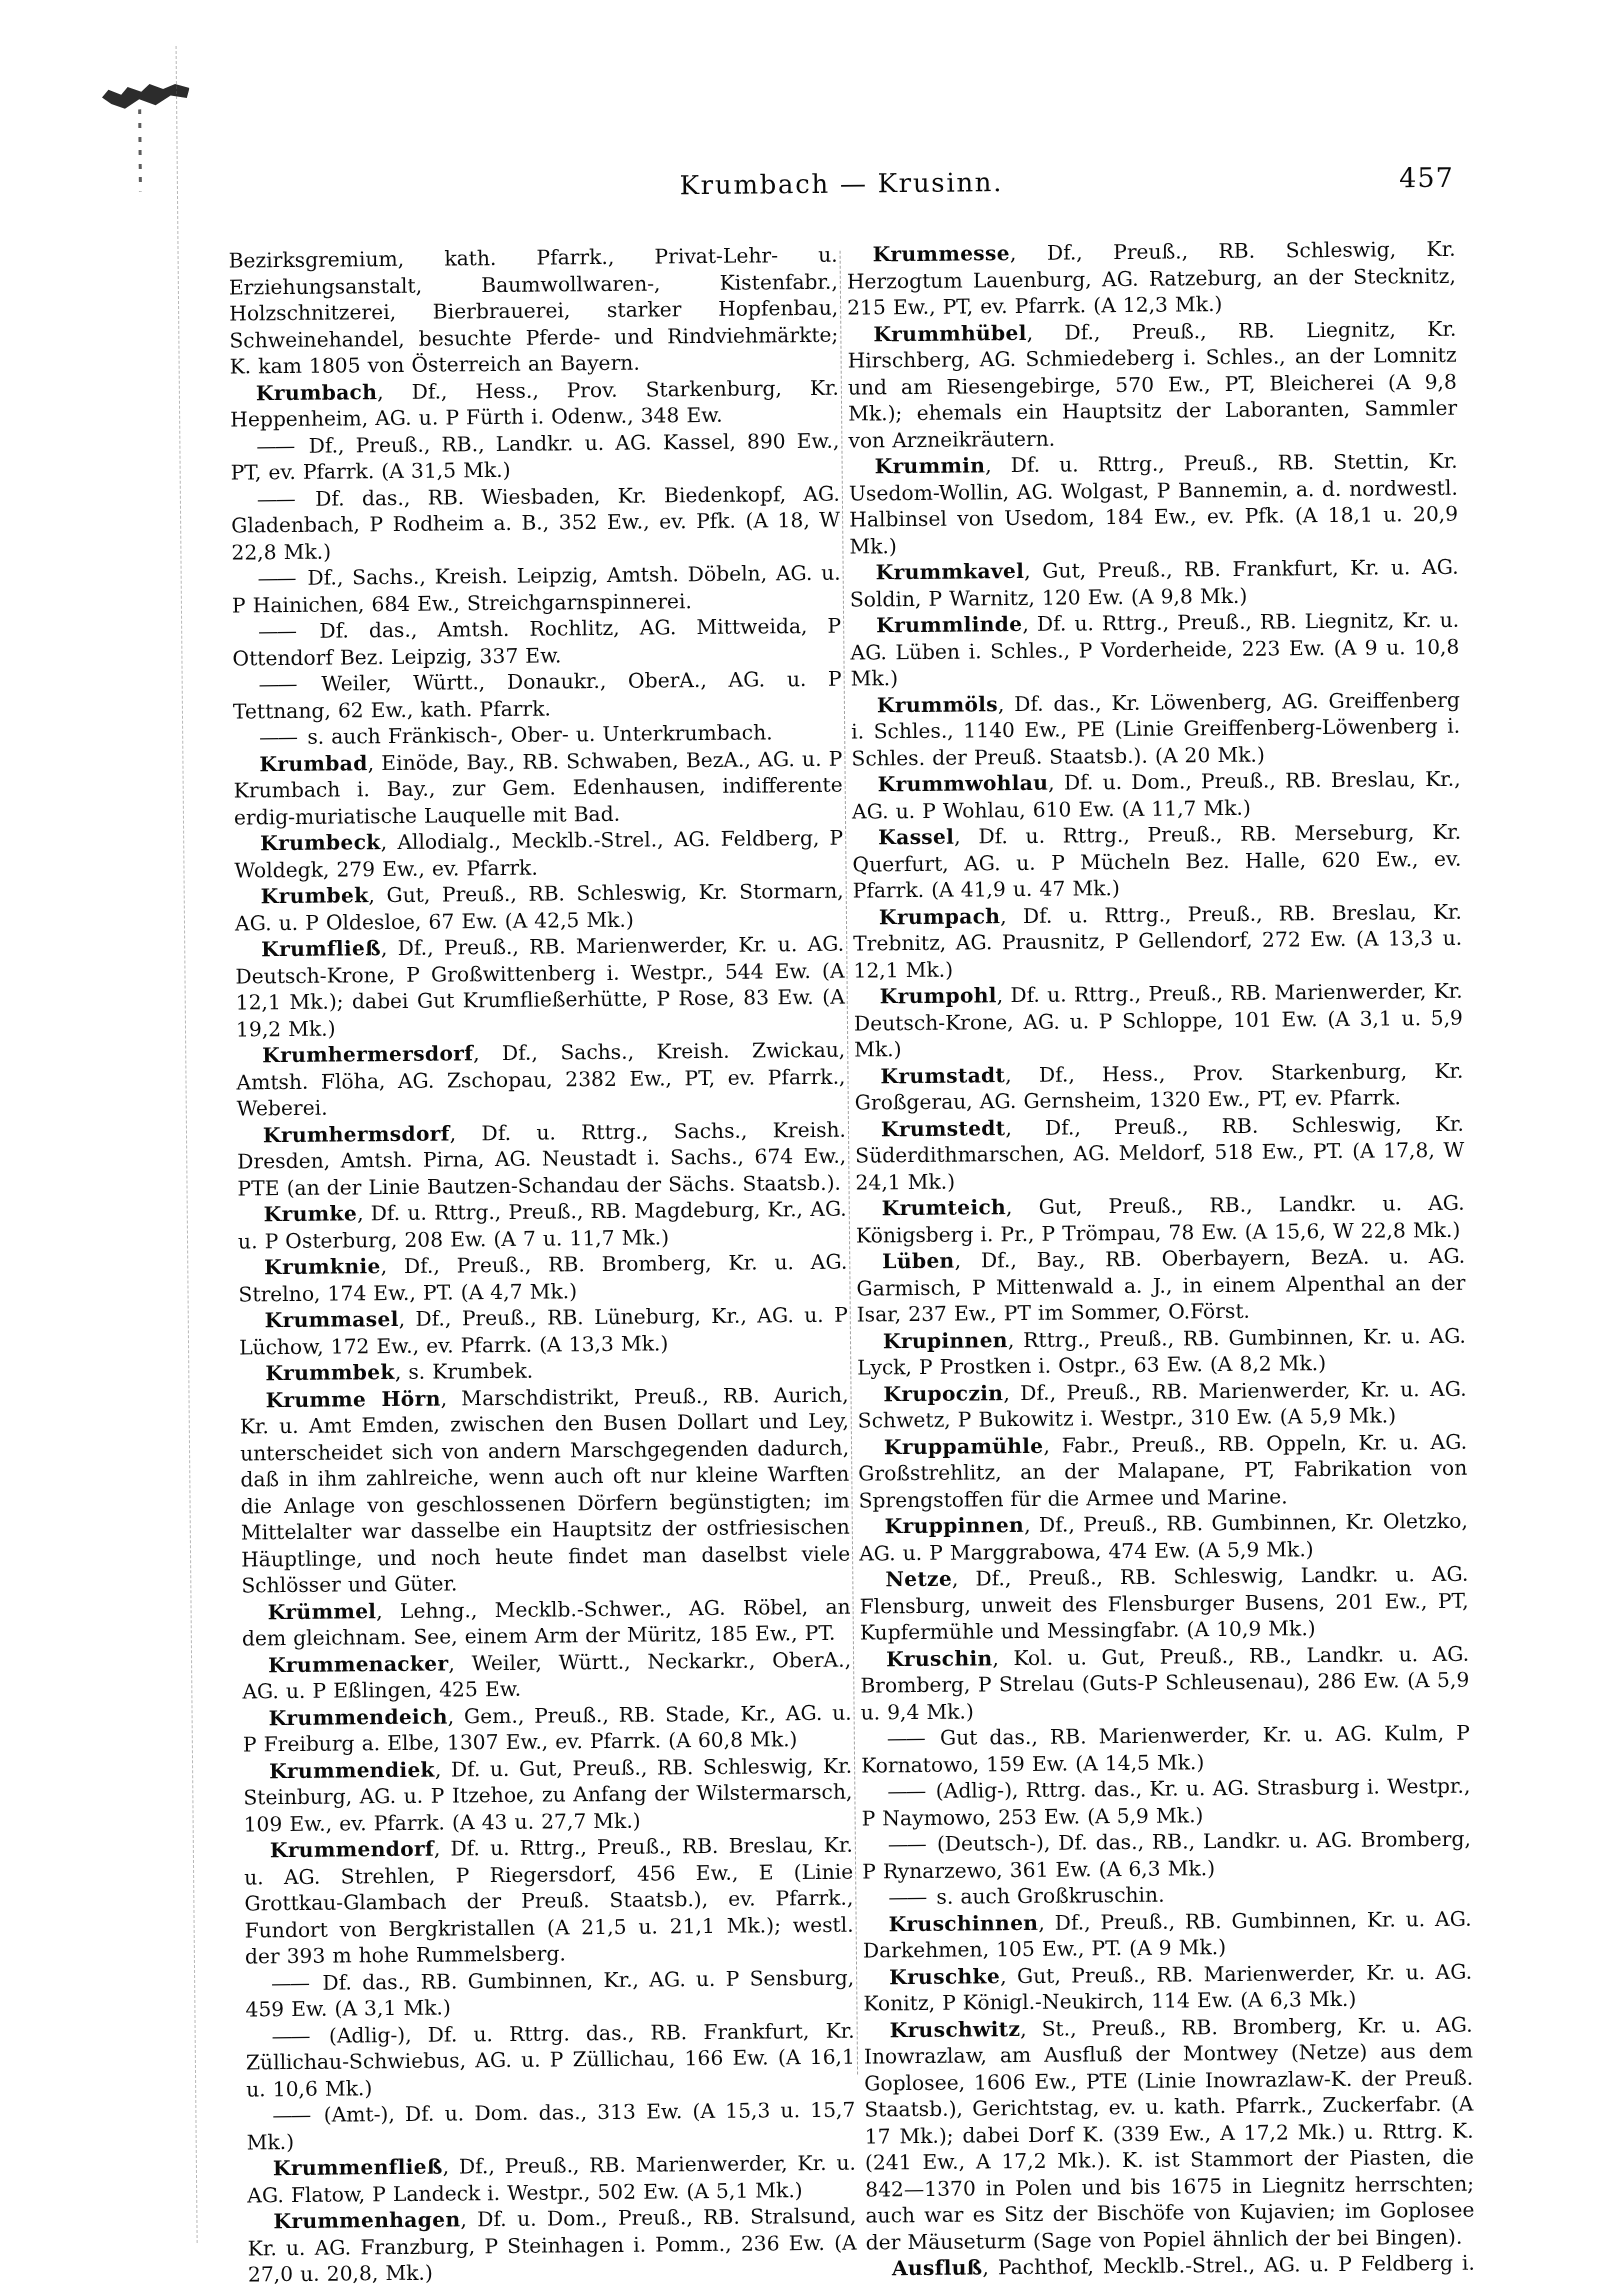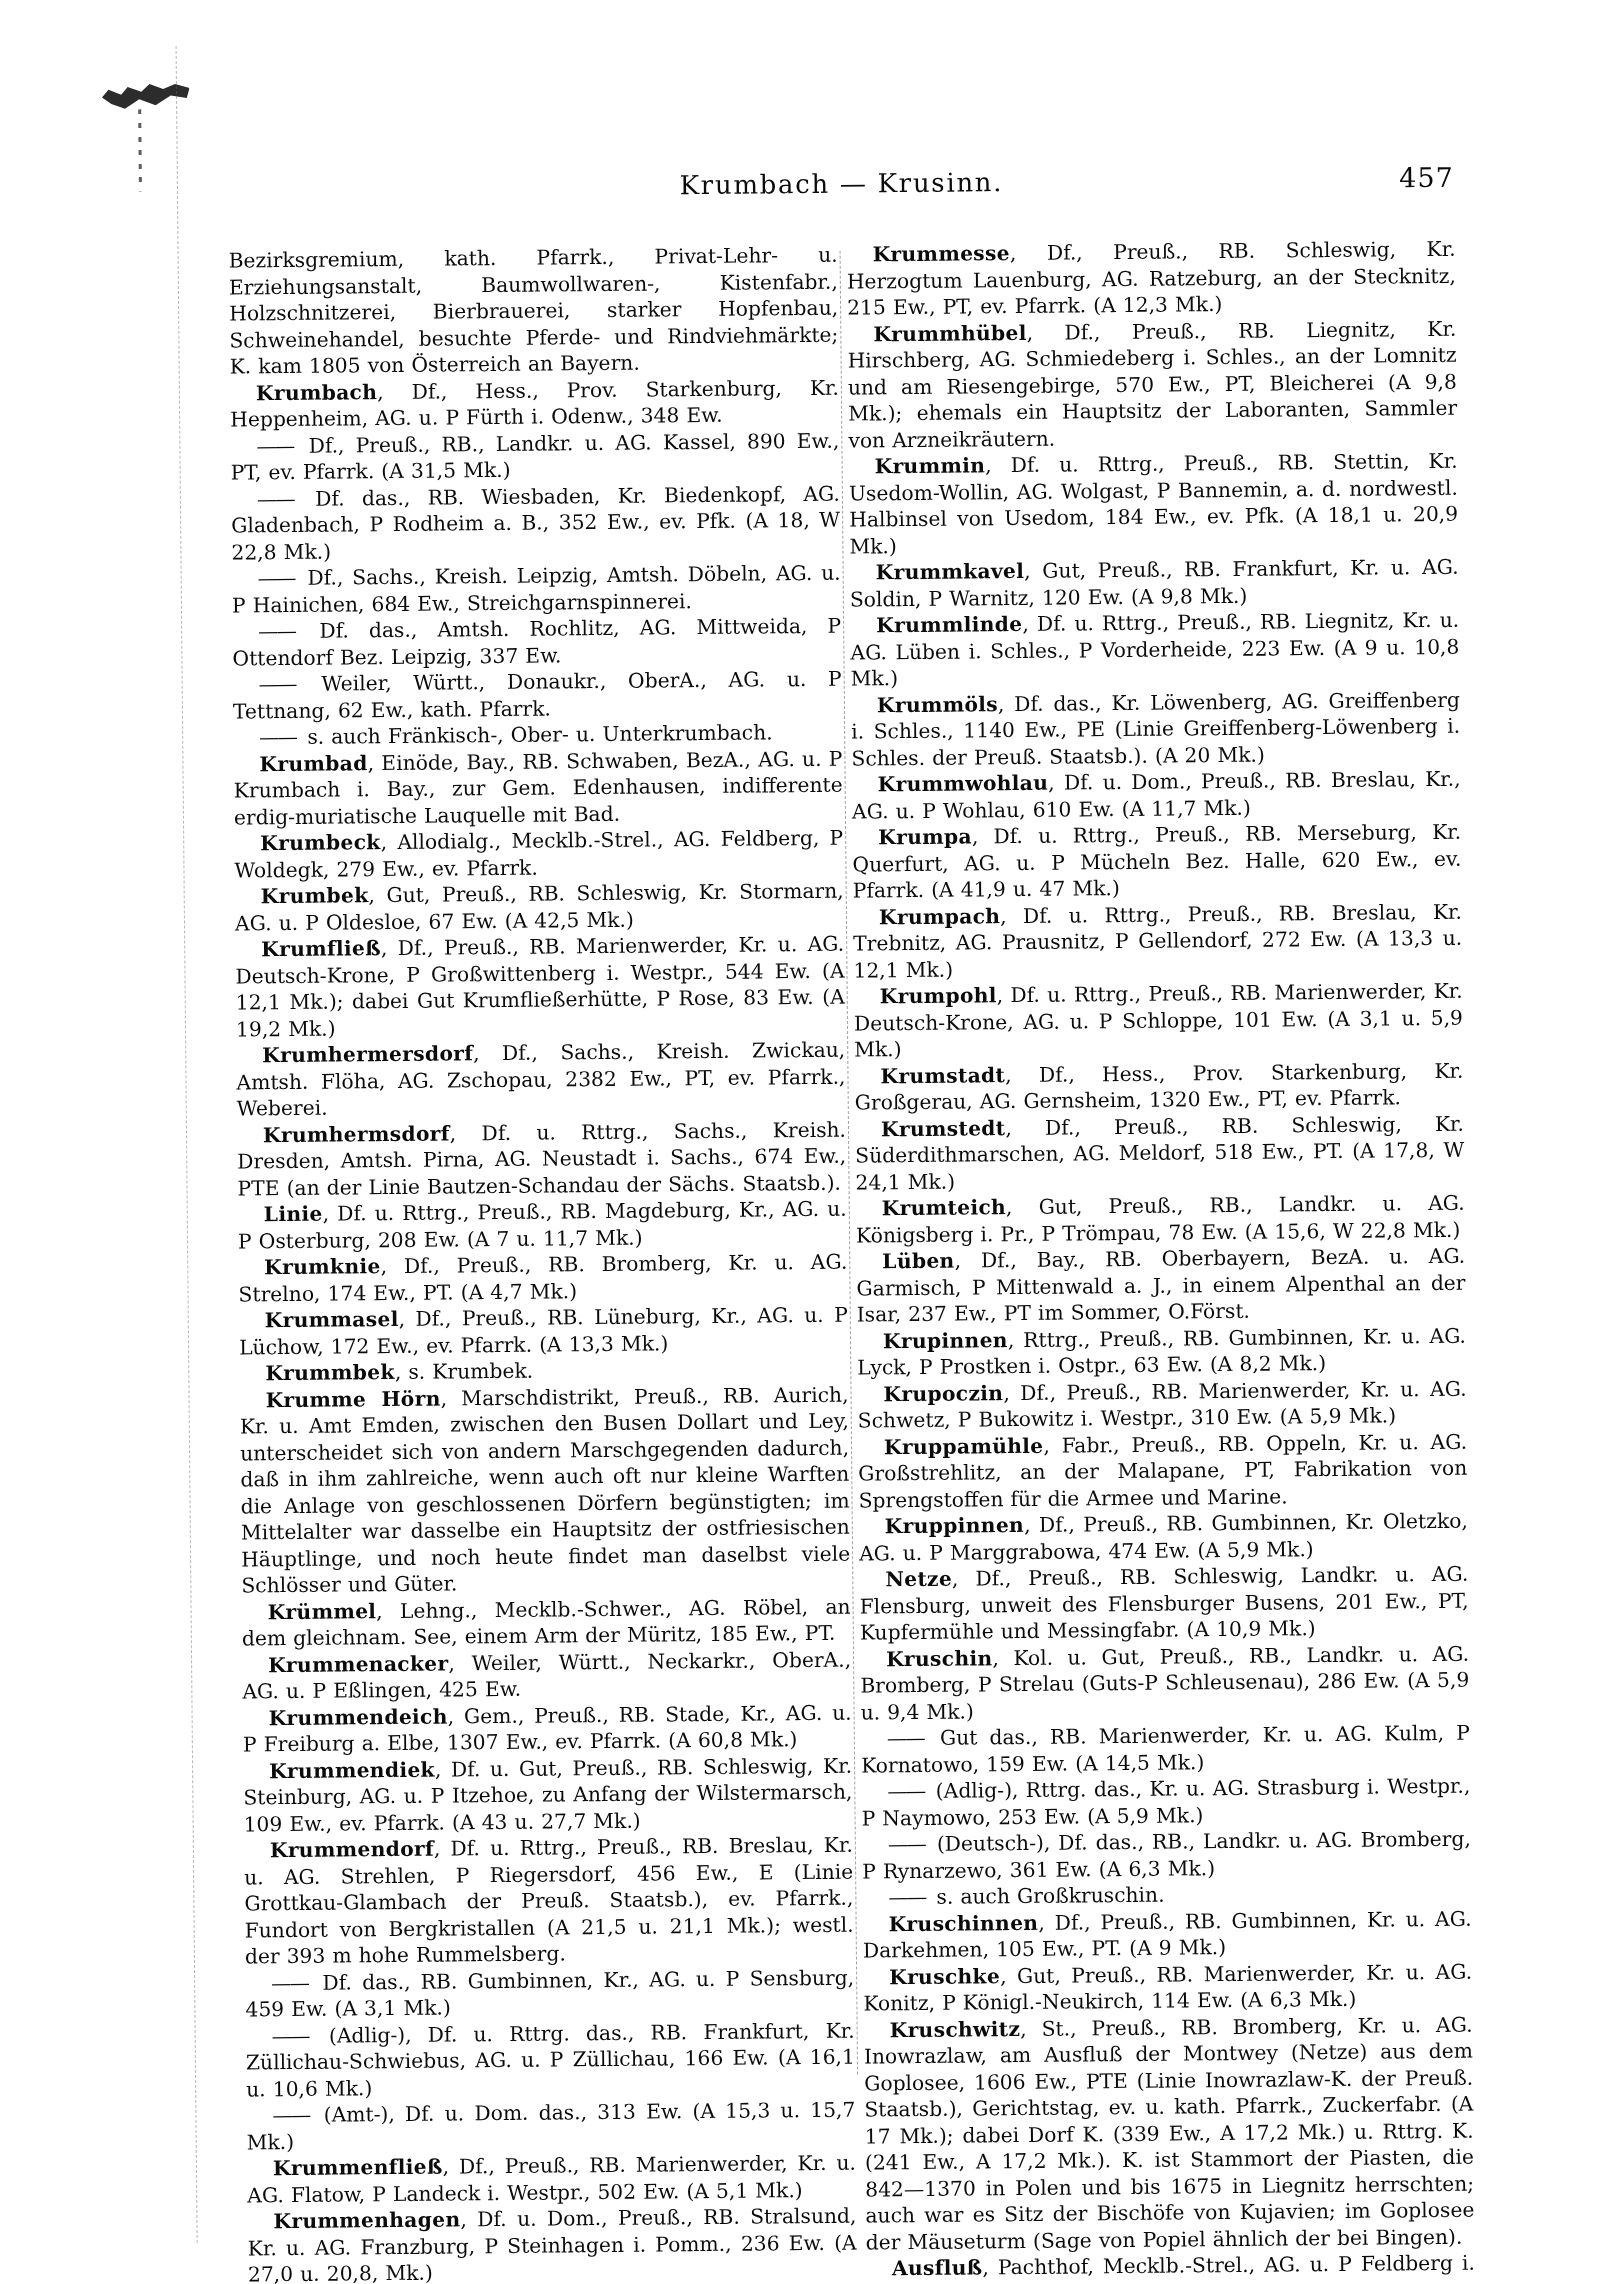--- a/index.html
+++ b/index.html
@@ -115,21 +115,21 @@
         <p class="entry"><span class="dash">—— </span>Df., Sachs., Kreish. Leipzig, Amtsh. Döbeln, AG. u. P Hainichen, 684 Ew., Streichgarnspinnerei.</p>
         <p class="entry"><span class="dash">—— </span>Df. das., Amtsh. Rochlitz, AG. Mittweida, P Ottendorf Bez. Leipzig, 337 Ew.</p>
         <p class="entry"><span class="dash">—— </span>Weiler, Württ., Donaukr., OberA., AG. u. P Tettnang, 62 Ew., kath. Pfarrk.</p>
         <p class="entry"><span class="dash">—— </span>s. auch Fränkisch-, Ober- u. Unterkrumbach.</p>
         <p class="entry"><b class="head">Krumbad</b>, Einöde, Bay., RB. Schwaben, BezA., AG. u. P Krumbach i. Bay., zur Gem. Edenhausen, indifferente erdig-muriatische Lauquelle mit Bad.</p>
         <p class="entry"><b class="head">Krumbeck</b>, Allodialg., Mecklb.-Strel., AG. Feldberg, P Woldegk, 279 Ew., ev. Pfarrk.</p>
         <p class="entry"><b class="head">Krumbek</b>, Gut, Preuß., RB. Schleswig, Kr. Stormarn, AG. u. P Oldesloe, 67 Ew. (A 42,5 Mk.)</p>
         <p class="entry"><b class="head">Krumfließ</b>, Df., Preuß., RB. Marienwerder, Kr. u. AG. Deutsch-Krone, P Großwittenberg i. Westpr., 544 Ew. (A 12,1 Mk.); dabei Gut Krumfließerhütte, P Rose, 83 Ew. (A 19,2 Mk.)</p>
         <p class="entry"><b class="head">Krumhermersdorf</b>, Df., Sachs., Kreish. Zwickau, Amtsh. Flöha, AG. Zschopau, 2382 Ew., PT, ev. Pfarrk., Weberei.</p>
         <p class="entry"><b class="head">Krumhermsdorf</b>, Df. u. Rttrg., Sachs., Kreish. Dresden, Amtsh. Pirna, AG. Neustadt i. Sachs., 674 Ew., PTE (an der Linie Bautzen-Schandau der Sächs. Staatsb.).</p>
-        <p class="entry"><b class="head">Linie</b>, Df. u. Rttrg., Preuß., RB. Magdeburg, Kr., AG. u. P Osterburg, 208 Ew. (A 7 u. 11,7 Mk.)</p>
+        <p class="entry"><b class="head">Krumke</b>, Df. u. Rttrg., Preuß., RB. Magdeburg, Kr., AG. u. P Osterburg, 208 Ew. (A 7 u. 11,7 Mk.)</p>
         <p class="entry"><b class="head">Krumknie</b>, Df., Preuß., RB. Bromberg, Kr. u. AG. Strelno, 174 Ew., PT. (A 4,7 Mk.)</p>
         <p class="entry"><b class="head">Krummasel</b>, Df., Preuß., RB. Lüneburg, Kr., AG. u. P Lüchow, 172 Ew., ev. Pfarrk. (A 13,3 Mk.)</p>
         <p class="entry"><b class="head">Krummbek</b>, s. Krumbek.</p>
         <p class="entry"><b class="head">Krumme Hörn</b>, Marschdistrikt, Preuß., RB. Aurich, Kr. u. Amt Emden, zwischen den Busen Dollart und Ley, unterscheidet sich von andern Marschgegenden dadurch, daß in ihm zahlreiche, wenn auch oft nur kleine Warften die Anlage von geschlossenen Dörfern begünstigten; im Mittelalter war dasselbe ein Hauptsitz der ostfriesischen Häuptlinge, und noch heute findet man daselbst viele Schlösser und Güter.</p>
         <p class="entry"><b class="head">Krümmel</b>, Lehng., Mecklb.-Schwer., AG. Röbel, an dem gleichnam. See, einem Arm der Müritz, 185 Ew., PT.</p>
         <p class="entry"><b class="head">Krummenacker</b>, Weiler, Württ., Neckarkr., OberA., AG. u. P Eßlingen, 425 Ew.</p>
         <p class="entry"><b class="head">Krummendeich</b>, Gem., Preuß., RB. Stade, Kr., AG. u. P Freiburg a. Elbe, 1307 Ew., ev. Pfarrk. (A 60,8 Mk.)</p>
         <p class="entry"><b class="head">Krummendiek</b>, Df. u. Gut, Preuß., RB. Schleswig, Kr. Steinburg, AG. u. P Itzehoe, zu Anfang der Wilstermarsch, 109 Ew., ev. Pfarrk. (A 43 u. 27,7 Mk.)</p>
         <p class="entry"><b class="head">Krummendorf</b>, Df. u. Rttrg., Preuß., RB. Breslau, Kr. u. AG. Strehlen, P Riegersdorf, 456 Ew., E (Linie Grottkau-Glambach der Preuß. Staatsb.), ev. Pfarrk., Fundort von Bergkristallen (A 21,5 u. 21,1 Mk.); westl. der 393 m hohe Rummelsberg.</p>
         <p class="entry"><span class="dash">—— </span>Df. das., RB. Gumbinnen, Kr., AG. u. P Sensburg, 459 Ew. (A 3,1 Mk.)</p>
@@ -139,21 +139,21 @@
         <p class="entry"><b class="head">Krummenhagen</b>, Df. u. Dom., Preuß., RB. Stralsund, Kr. u. AG. Franzburg, P Steinhagen i. Pomm., 236 Ew. (A 27,0 u. 20,8, Mk.)</p>
       </div>
     <div class="col right" id="col-right">
         <p class="entry"><b class="head">Krummesse</b>, Df., Preuß., RB. Schleswig, Kr. Herzogtum Lauenburg, AG. Ratzeburg, an der Stecknitz, 215 Ew., PT, ev. Pfarrk. (A 12,3 Mk.)</p>
         <p class="entry"><b class="head">Krummhübel</b>, Df., Preuß., RB. Liegnitz, Kr. Hirschberg, AG. Schmiedeberg i. Schles., an der Lomnitz und am Riesengebirge, 570 Ew., PT, Bleicherei (A 9,8 Mk.); ehemals ein Hauptsitz der Laboranten, Sammler von Arzneikräutern.</p>
         <p class="entry"><b class="head">Krummin</b>, Df. u. Rttrg., Preuß., RB. Stettin, Kr. Usedom-Wollin, AG. Wolgast, P Bannemin, a. d. nordwestl. Halbinsel von Usedom, 184 Ew., ev. Pfk. (A 18,1 u. 20,9 Mk.)</p>
         <p class="entry"><b class="head">Krummkavel</b>, Gut, Preuß., RB. Frankfurt, Kr. u. AG. Soldin, P Warnitz, 120 Ew. (A 9,8 Mk.)</p>
         <p class="entry"><b class="head">Krummlinde</b>, Df. u. Rttrg., Preuß., RB. Liegnitz, Kr. u. AG. Lüben i. Schles., P Vorderheide, 223 Ew. (A 9 u. 10,8 Mk.)</p>
         <p class="entry"><b class="head">Krummöls</b>, Df. das., Kr. Löwenberg, AG. Greiffenberg i. Schles., 1140 Ew., PE (Linie Greiffenberg-Löwenberg i. Schles. der Preuß. Staatsb.). (A 20 Mk.)</p>
         <p class="entry"><b class="head">Krummwohlau</b>, Df. u. Dom., Preuß., RB. Breslau, Kr., AG. u. P Wohlau, 610 Ew. (A 11,7 Mk.)</p>
-        <p class="entry"><b class="head">Krumpa</b>, Df. u. Rttrg., Preuß., RB. Merseburg, Kr. Querfurt, AG. u. P Mücheln Bez. Halle, 620 Ew., ev. Pfarrk. (A 41,9 u. 47 Mk.)</p>
+        <p class="entry"><b class="head">Kassel</b>, Df. u. Rttrg., Preuß., RB. Merseburg, Kr. Querfurt, AG. u. P Mücheln Bez. Halle, 620 Ew., ev. Pfarrk. (A 41,9 u. 47 Mk.)</p>
         <p class="entry"><b class="head">Krumpach</b>, Df. u. Rttrg., Preuß., RB. Breslau, Kr. Trebnitz, AG. Prausnitz, P Gellendorf, 272 Ew. (A 13,3 u. 12,1 Mk.)</p>
         <p class="entry"><b class="head">Krumpohl</b>, Df. u. Rttrg., Preuß., RB. Marienwerder, Kr. Deutsch-Krone, AG. u. P Schloppe, 101 Ew. (A 3,1 u. 5,9 Mk.)</p>
         <p class="entry"><b class="head">Krumstadt</b>, Df., Hess., Prov. Starkenburg, Kr. Großgerau, AG. Gernsheim, 1320 Ew., PT, ev. Pfarrk.</p>
         <p class="entry"><b class="head">Krumstedt</b>, Df., Preuß., RB. Schleswig, Kr. Süderdithmarschen, AG. Meldorf, 518 Ew., PT. (A 17,8, W 24,1 Mk.)</p>
         <p class="entry"><b class="head">Krumteich</b>, Gut, Preuß., RB., Landkr. u. AG. Königsberg i. Pr., P Trömpau, 78 Ew. (A 15,6, W 22,8 Mk.)</p>
         <p class="entry"><b class="head">Lüben</b>, Df., Bay., RB. Oberbayern, BezA. u. AG. Garmisch, P Mittenwald a. J., in einem Alpenthal an der Isar, 237 Ew., PT im Sommer, O.Först.</p>
         <p class="entry"><b class="head">Krupinnen</b>, Rttrg., Preuß., RB. Gumbinnen, Kr. u. AG. Lyck, P Prostken i. Ostpr., 63 Ew. (A 8,2 Mk.)</p>
         <p class="entry"><b class="head">Krupoczin</b>, Df., Preuß., RB. Marienwerder, Kr. u. AG. Schwetz, P Bukowitz i. Westpr., 310 Ew. (A 5,9 Mk.)</p>
         <p class="entry"><b class="head">Kruppamühle</b>, Fabr., Preuß., RB. Oppeln, Kr. u. AG. Großstrehlitz, an der Malapane, PT, Fabrikation von Sprengstoffen für die Armee und Marine.</p>
         <p class="entry"><b class="head">Kruppinnen</b>, Df., Preuß., RB. Gumbinnen, Kr. Oletzko, AG. u. P Marggrabowa, 474 Ew. (A 5,9 Mk.)</p>

